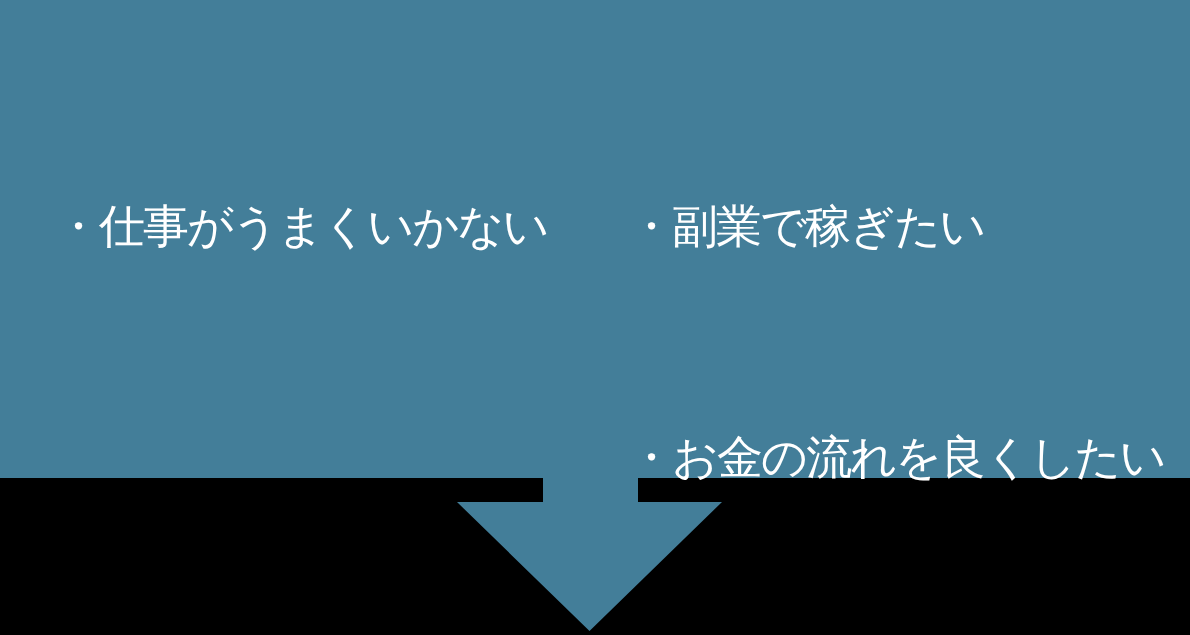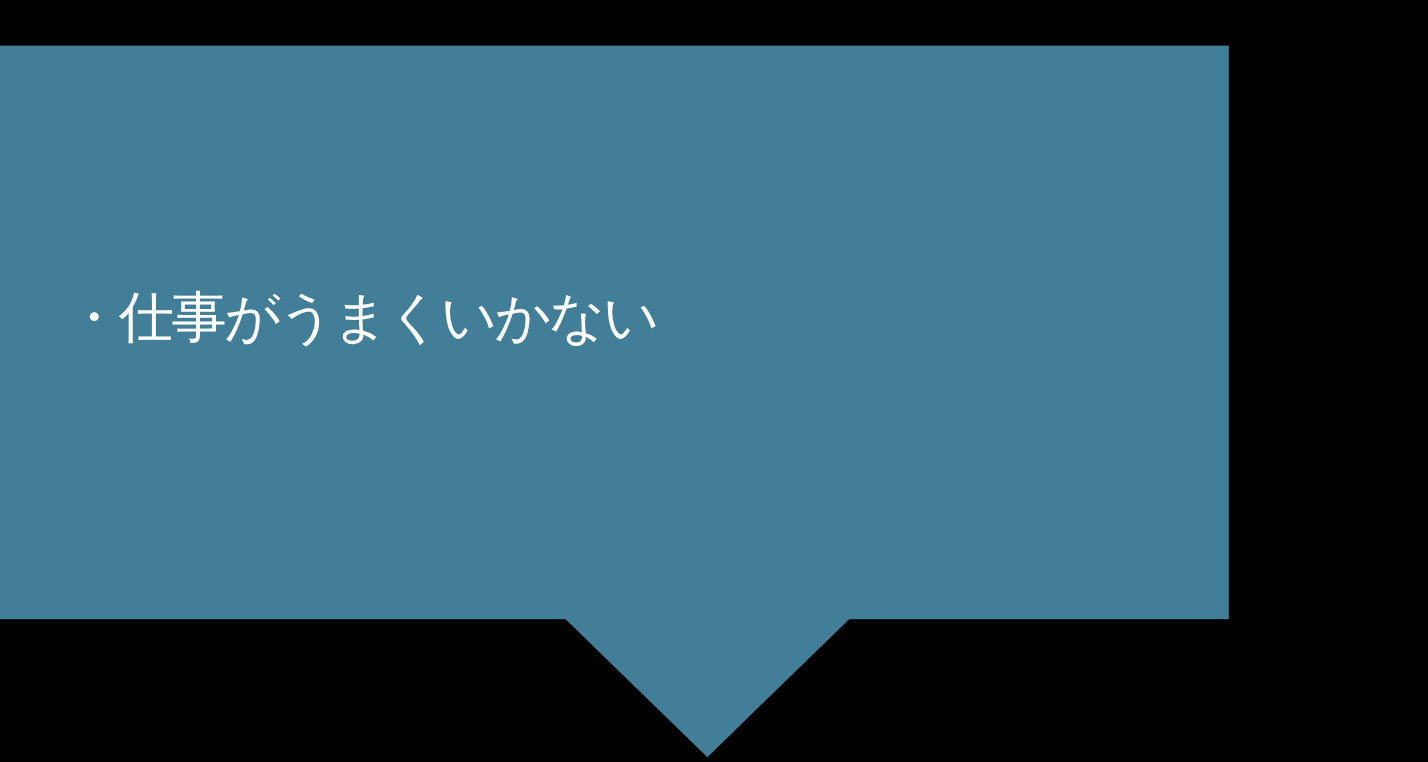--- a/index.html
+++ b/index.html
@@ -12,24 +12,23 @@
     width: 1190px;
     height: 635px;
     overflow: hidden;
     background: var(--background, #000000);
     font-family: "Liberation Sans", sans-serif;
   }
   .panel {
     position: absolute;
     left: 0;
     top: 0;
-    width: 1024px;
+    width: 1190px;
     height: 478px;
     background: var(--panel, #437E99);
-    margin-top: 38px;
   }
   .col {
     position: absolute;
     top: 34px;
     color: var(--text, #FFFFFF);
     font-size: 46px;
     line-height: 77px;
     letter-spacing: -2px;
     font-weight: 400;
     white-space: pre;
@@ -55,20 +54,22 @@
   <div class="panel">
 
     <div class="col col-left">
       <div class="line">・仕事がうまくいかない</div>
       
       
       
     </div>
 
     <div class="col col-right">
+      <div class="line">・副業で稼ぎたい</div>
+      <div class="line">・お金の流れを良くしたい</div>
       
       
       
     </div>
 
   </div>
 
   <svg class="arrow" viewBox="0 0 300 157" xmlns="http://www.w3.org/2000/svg" aria-hidden="true">
     <polygon points="103,0 198,0 198,24 282,24 149.5,153 17,24 103,24"></polygon>
   </svg>

